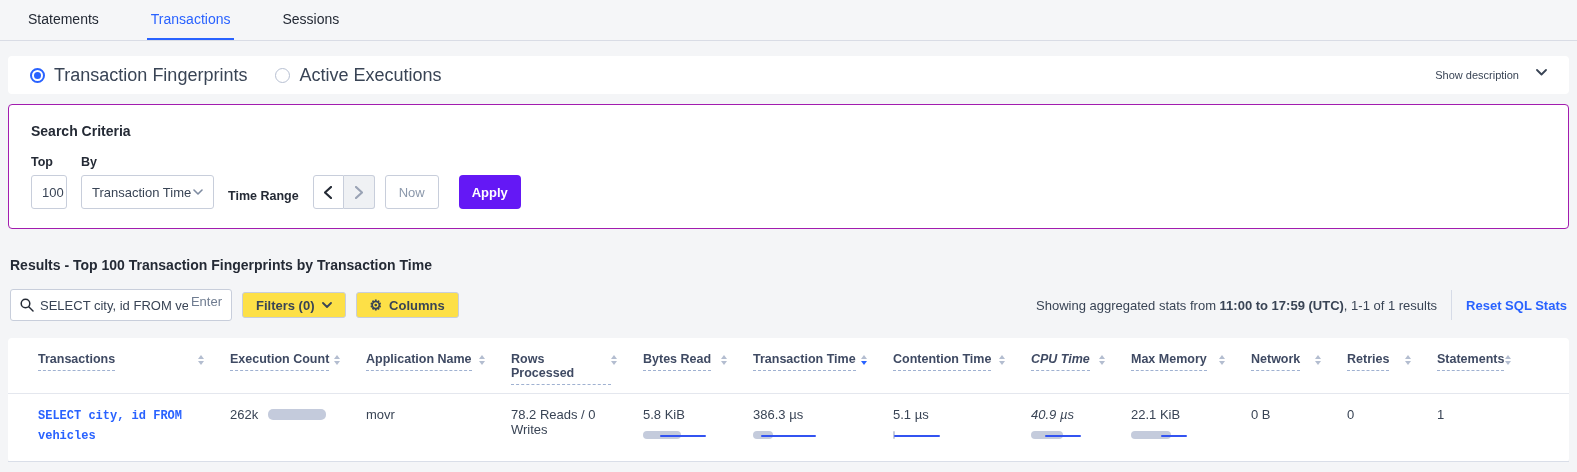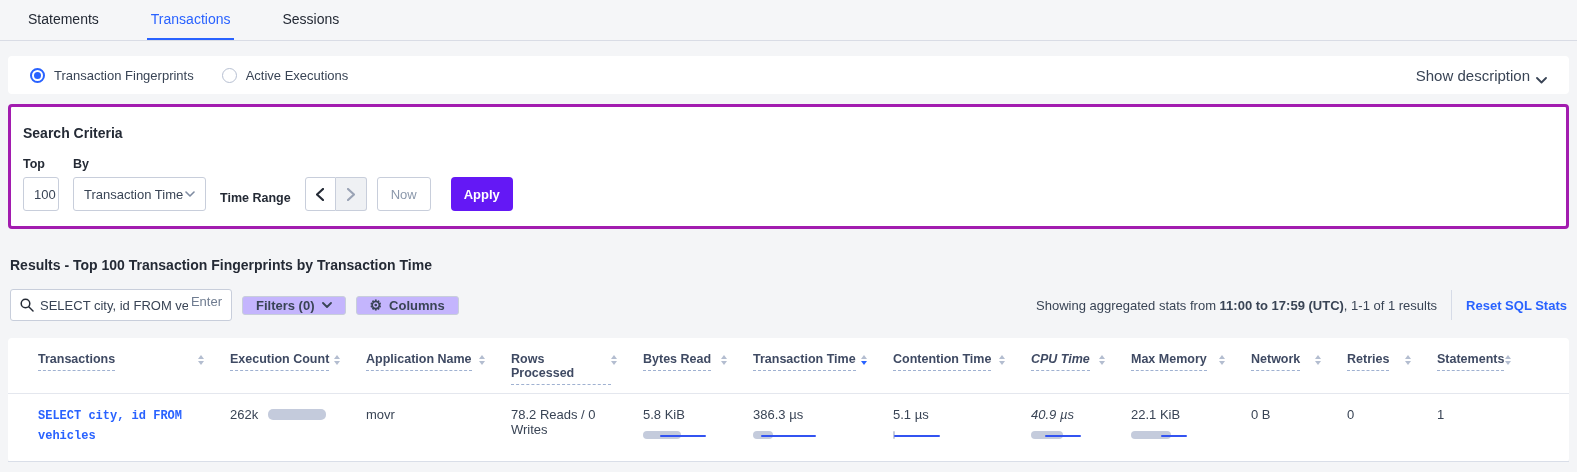--- a/index.html
+++ b/index.html
@@ -36,30 +36,30 @@
   .radio-circle {
     width:15px; height:15px; border-radius:50%;
     margin-right:9px; position:relative; background:#fff;
   }
   .radio-circle.on { border:2px solid #2962ff; }
   .radio-circle.on::after {
     content:""; position:absolute; left:2px; top:2px;
     width:7px; height:7px; border-radius:50%; background:#2962ff;
   }
   .radio-circle.off { border:1.5px solid #b7c0d2; }
-  .radio-label { font-size:13px; color:#394455; }
+  .radio-label { font-size:18px; color:#394455; }
   .show-desc {
-    margin-left:auto; display:flex; align-items:flex-end; gap:6px;
-    font-size:15px; color:#394455; cursor:pointer;
+    margin-left:auto; display:flex; align-items:flex-start; gap:17px;
+    font-size:11px; color:#394455; cursor:pointer;
   }
 
   
   .search-criteria {
     margin:10px 8px 0 8px; height:125px;
-    border:3px solid #a21caf; padding:18px 12px;
+    border:1px solid #a21caf; padding:18px 22px;
   }
   .sc-title { font-size:14px; font-weight:700; color:#242a35; }
   .sc-row { display:flex; align-items:flex-end; margin-top:16px; }
   .sc-field { margin-right:14px; }
   .sc-label { font-size:12.5px; font-weight:700; color:#242a35; margin-bottom:6px; }
   .select {
     height:34px; border:1px solid #c8cedb; border-radius:3px;
     display:flex; align-items:center; padding:0 10px;
     font-size:13px; color:#394455; background:#fff; cursor:pointer;
   }
@@ -104,21 +104,21 @@
   .search-box input {
     border:none; outline:none; background:transparent;
     font-size:13px; color:#394455; width:148px; margin-left:6px;
     font-family:"Liberation Sans", sans-serif;
   }
   .search-box .mag { margin-left:9px; flex:none; }
   .enter-hint {
     position:absolute; right:9px; top:4px; font-size:13px; color:#6f7c90;
   }
   .btn-outline {
-    height:19px; border:1px solid #c8cedb; border-radius:3px; background:#c4b5fd;
+    height:26px; border:1px solid #c8cedb; border-radius:3px; background:#fde047;
     display:flex; align-items:center; gap:7px; padding:0 13px;
     font-size:13px; font-weight:700; color:#394455; margin-left:10px; cursor:pointer;
   }
   .gear { font-size:14px; color:#394455; line-height:1; }
   .stats-text { margin-left:auto; font-size:13px; color:#394455; white-space:nowrap; }
   .stats-text b { font-weight:700; }
   .v-divider { width:1px; height:30px; background:#d6dbe7; margin:0 14px; }
   .reset-link { font-size:13px; font-weight:700; color:#2962ff; cursor:pointer; white-space:nowrap; }
 
   

